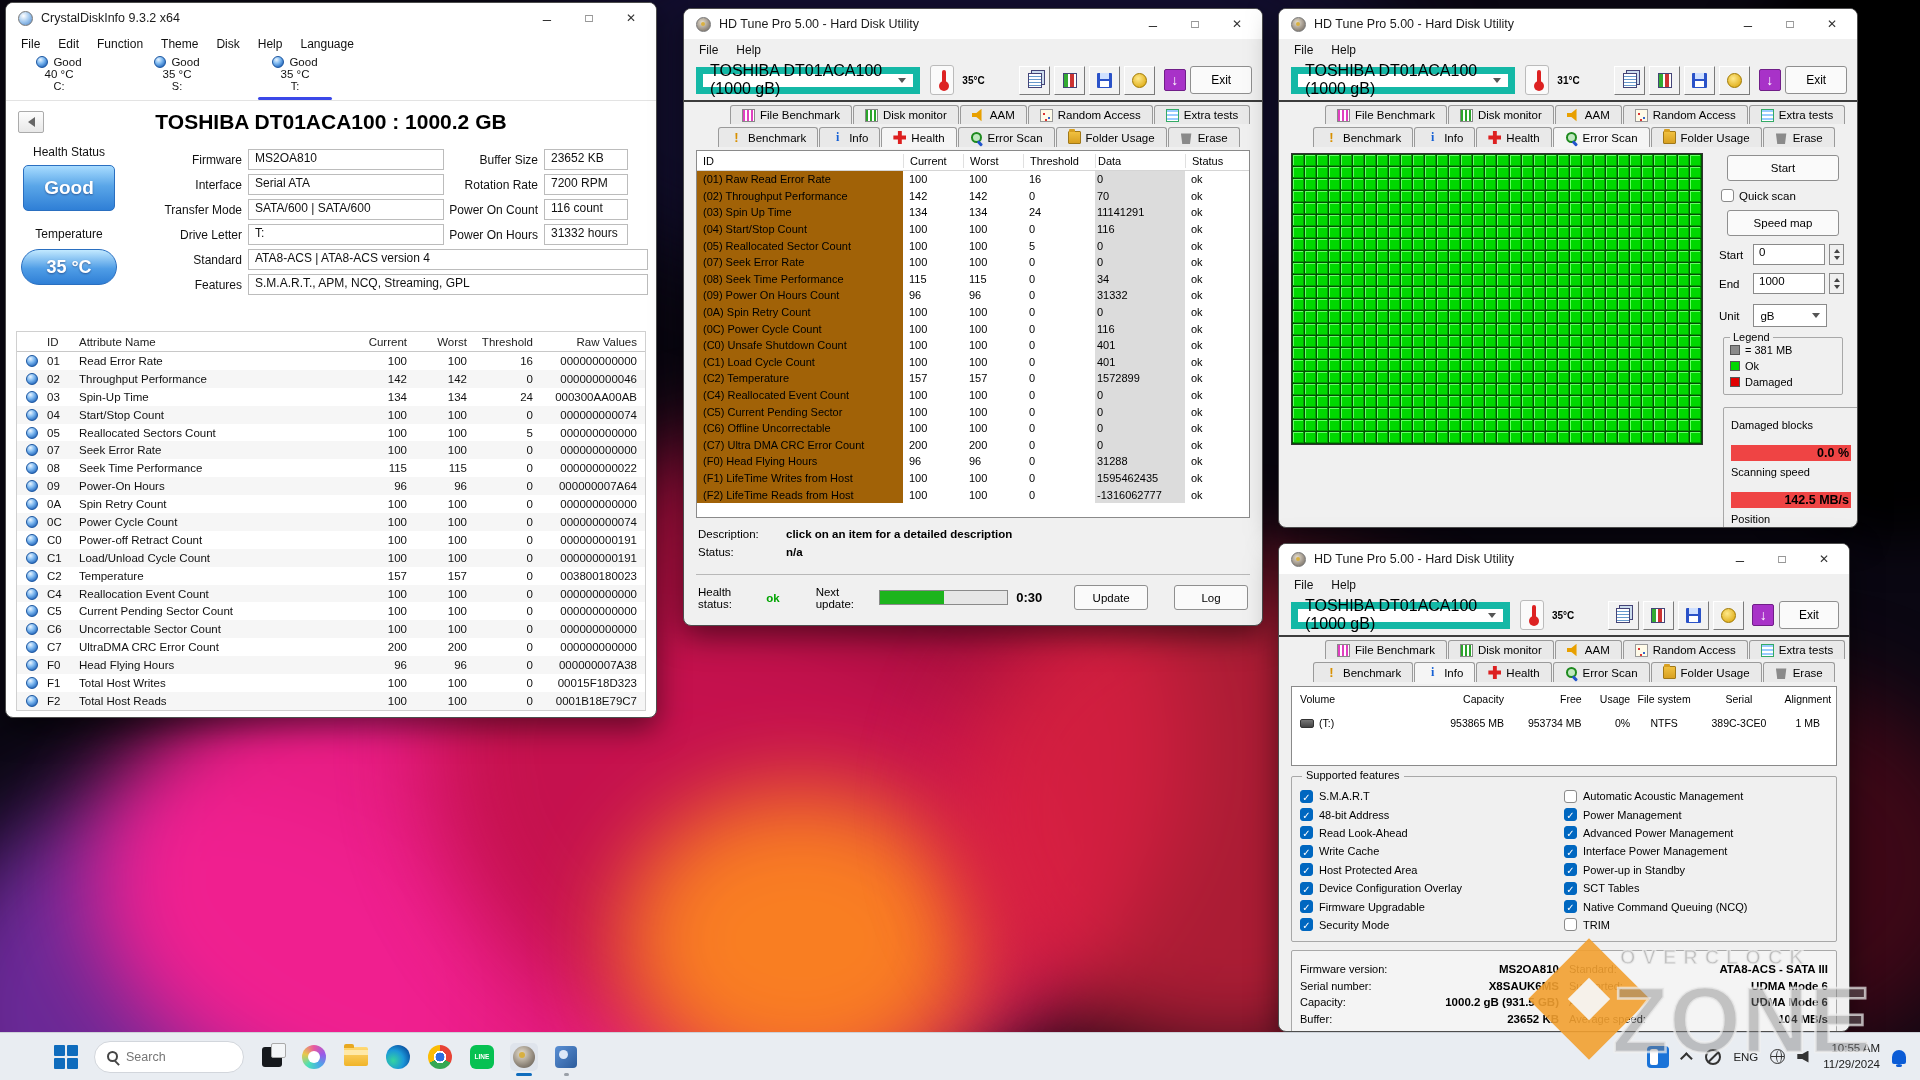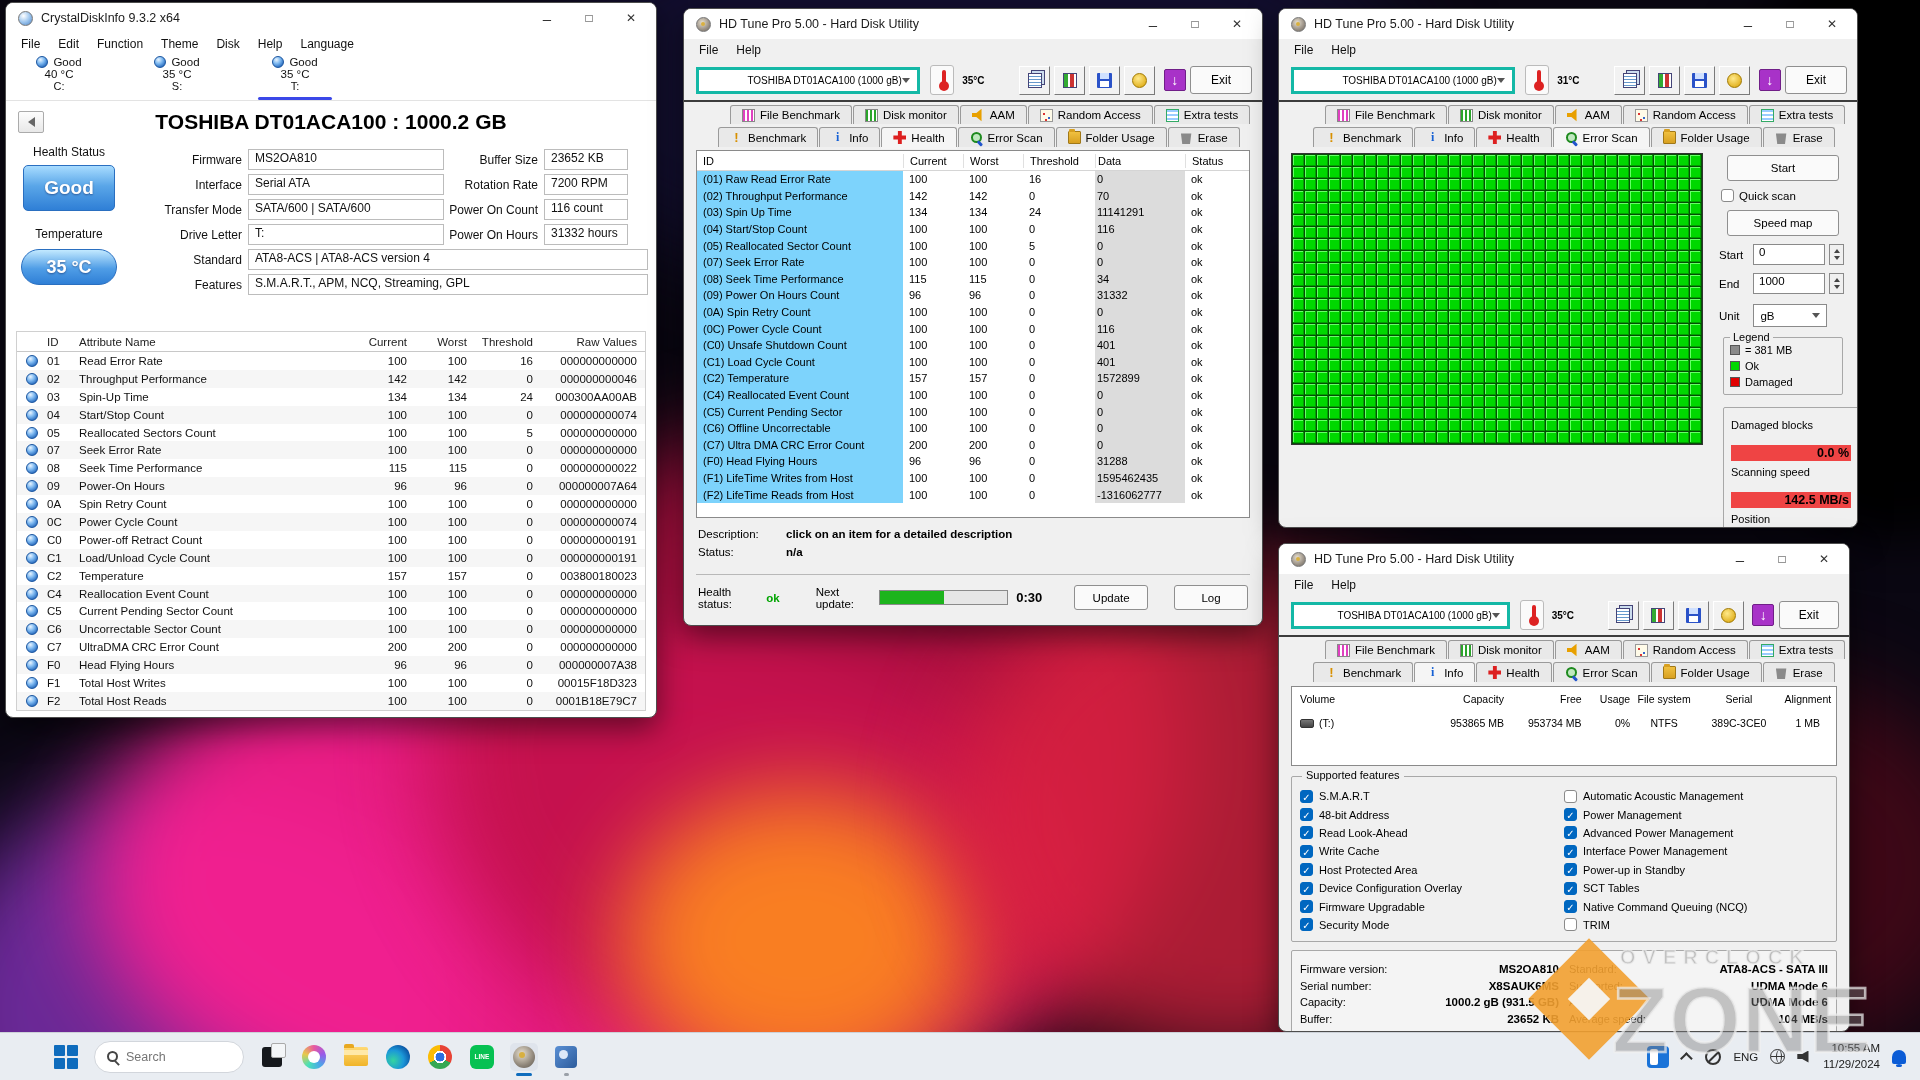--- a/index.html
+++ b/index.html
@@ -70,22 +70,22 @@
   .c-orb { width:30px; display:flex; justify-content:center; }
   .c-orb .orb { width:12px; height:12px; }
   .c-id { width:32px; }
   .c-name { flex:1; }
   .c-cur,.c-wor { width:60px; text-align:right; }
   .c-thr { width:66px; text-align:right; }
   .c-raw { width:112px; text-align:right; padding-right:8px; }
 
   
   .ctlrow { display:flex; align-items:center; padding:6px 10px 6px 12px; height:40px; background:#f0f0f0; }
-  .drive-select { width:238px; height:27px; background:#fff; border:3px solid #14b8a6; display:flex; align-items:center;
-                  justify-content:flex-end; padding:0 7px; font-size:10px; color:#000; }
+  .drive-select { width:238px; height:27px; background:#fff; border:7px solid #14b8a6; display:flex; align-items:center;
+                  justify-content:flex-end; padding:0 7px; font-size:16px; color:#000; }
   .dd-arrow { border-top:5px solid #555; border-left:4px solid transparent; border-right:4px solid transparent; }
   .thermo { position:relative; width:26px; height:30px; margin-left:10px; background:#fafafa; border:1px solid #bbb; border-radius:3px; }
   .thermo::before { content:""; position:absolute; left:11px; top:4px; width:4px; height:16px; background:#d22; border-radius:2px; }
   .thermo::after { content:""; position:absolute; left:8px; bottom:3px; width:10px; height:10px; background:#d22; border-radius:50%; }
   .temp-val { font-size:10px; font-weight:bold; color:#000; margin-left:8px; width:46px; }
   .tbar { display:flex; gap:4px; margin-left:14px; }
   .tbtn { width:31px; height:29px; background:#f2f2f2; border:1px solid; border-color:#fff #7a7a7a #7a7a7a #fff;
           display:flex; align-items:center; justify-content:center; }
   .ic-copy { width:14px; height:15px; background:#fff; border:1px solid #447; box-shadow:3px -3px 0 -1px #cde, 3px -3px 0 0 #447;
              background-image:repeating-linear-gradient(#fff 0 2px, #69c 2px 3px); }
@@ -128,21 +128,21 @@
   .hd-icon::after { content:""; position:absolute; left:4px; top:4px; width:4px; height:4px; border-radius:50%; background:#d8b040; }
   .cdi-app-icon { width:15px; height:15px; border-radius:50%; background:radial-gradient(circle at 35% 30%, #fff, #9ec6ee 50%, #4b82c4); border:1px solid #777; flex:none; }
 
   
   #win-health { left:683px; top:8px; width:580px; height:618px; }
   .smartlist { margin:3px 12px 0; background:#fff; border:1px solid #8a8a8a; height:368px; font-size:11px; color:#000; }
   .sl-head { display:flex; height:20px; align-items:center; border-bottom:1px solid #d5d5d5; }
   .sl-head span { border-left:1px solid #e0e0e0; height:14px; line-height:14px; }
   .sl-head span:first-child { border-left:none; }
   .sl-row { display:flex; height:16.6px; align-items:center; }
-  .s-name { width:206px; padding-left:6px; background:#7dd3fc; height:100%; display:flex; align-items:center; }
+  .s-name { width:206px; padding-left:6px; background:#a16207; height:100%; display:flex; align-items:center; }
   .sl-head .s-name { background:#fff; }
   .s-cur,.s-wor { width:60px; padding-left:6px; }
   .s-thr { width:72px; padding-left:6px; }
   .s-dat { width:90px; padding-left:2px; background:#dcdcdc; height:100%; display:flex; align-items:center; }
   .sl-head .s-dat { background:#fff; }
   .s-sta { width:56px; padding-left:6px; }
   .desc { padding:10px 14px 6px; font-size:11.5px; color:#000; }
   .desc-row { display:flex; margin-bottom:6px; }
   .desc-row .dl { width:88px; }
   .desc-row .dv { font-weight:bold; }

